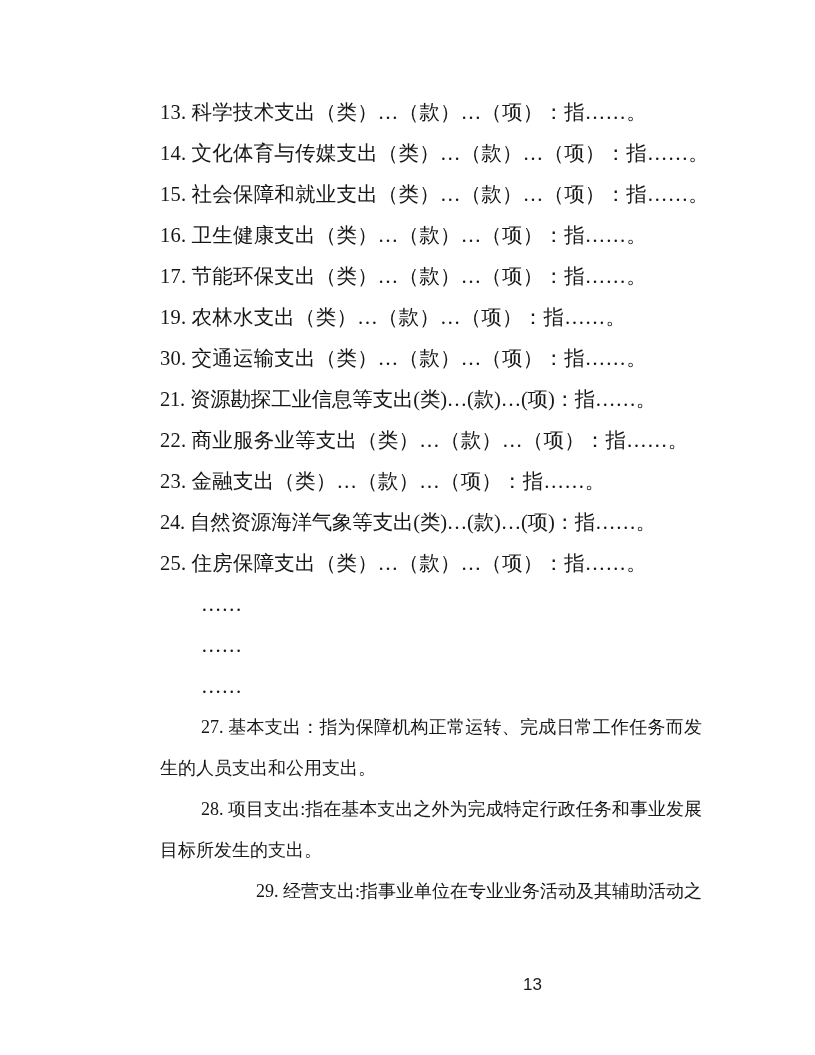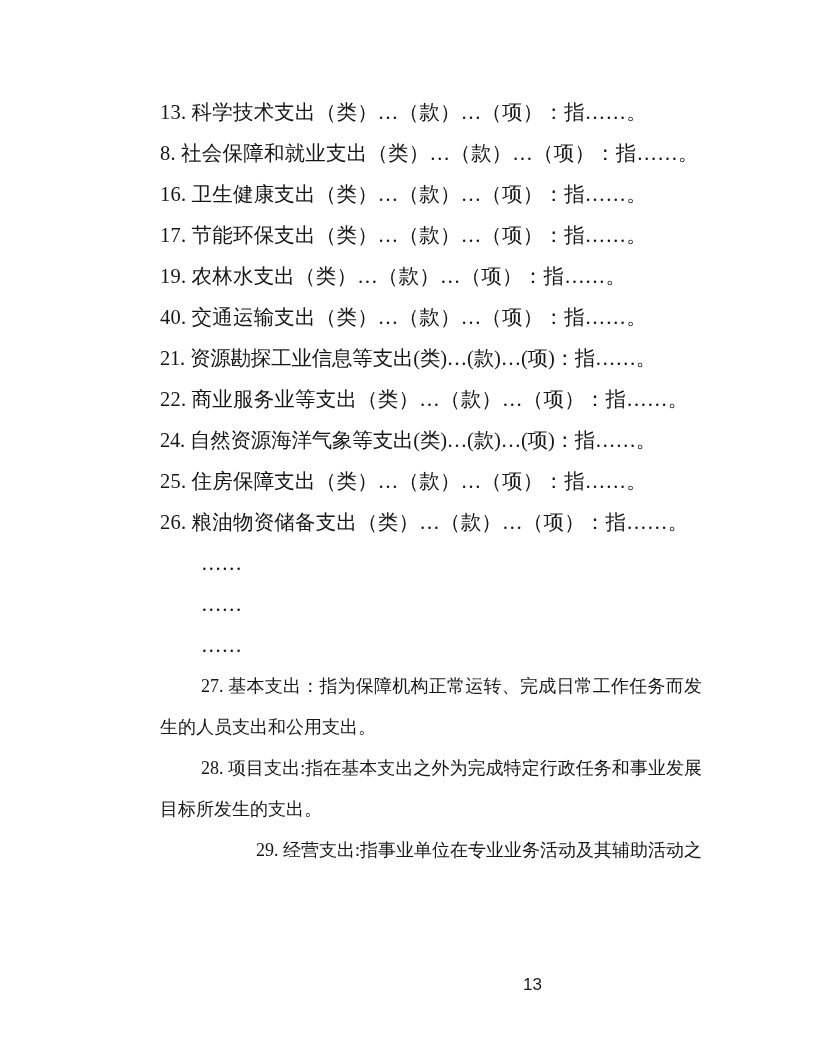--- a/index.html
+++ b/index.html
@@ -66,30 +66,31 @@
     color: #1a1a1a;
   }
 </style>
 </head>
 <body>
 
 <div class="page">
   <div class="content">
 
     <div class="line">13. 科学技术支出（类）…（款）…（项）：指……。</div>
-    <div class="line">8. 社会保障和就业支出（类）…（款）…（项）：指……。</div>
+    <div class="line">14. 文化体育与传媒支出（类）…（款）…（项）：指……。</div>
+    <div class="line">15. 社会保障和就业支出（类）…（款）…（项）：指……。</div>
     <div class="line">16. 卫生健康支出（类）…（款）…（项）：指……。</div>
     <div class="line">17. 节能环保支出（类）…（款）…（项）：指……。</div>
     <div class="line">19. 农林水支出（类）…（款）…（项）：指……。</div>
-    <div class="line">40. 交通运输支出（类）…（款）…（项）：指……。</div>
+    <div class="line">30. 交通运输支出（类）…（款）…（项）：指……。</div>
     <div class="line tight">21. 资源勘探工业信息等支出(类)…(款)…(项)：指……。</div>
     <div class="line">22. 商业服务业等支出（类）…（款）…（项）：指……。</div>
+    <div class="line">23. 金融支出（类）…（款）…（项）：指……。</div>
     <div class="line tight">24. 自然资源海洋气象等支出(类)…(款)…(项)：指……。</div>
     <div class="line">25. 住房保障支出（类）…（款）…（项）：指……。</div>
-    <div class="line">26. 粮油物资储备支出（类）…（款）…（项）：指……。</div>
 
     <div class="dots">……</div>
     <div class="dots">……</div>
     <div class="dots">……</div>
 
     <div class="para">27. 基本支出：指为保障机构正常运转、完成日常工作任务而发生的人员支出和公用支出。</div>
     <div class="para">28. 项目支出:指在基本支出之外为完成特定行政任务和事业发展目标所发生的支出。</div>
     <div class="para nojust">29. 经营支出:指事业单位在专业业务活动及其辅助活动之</div>
 
   </div>

